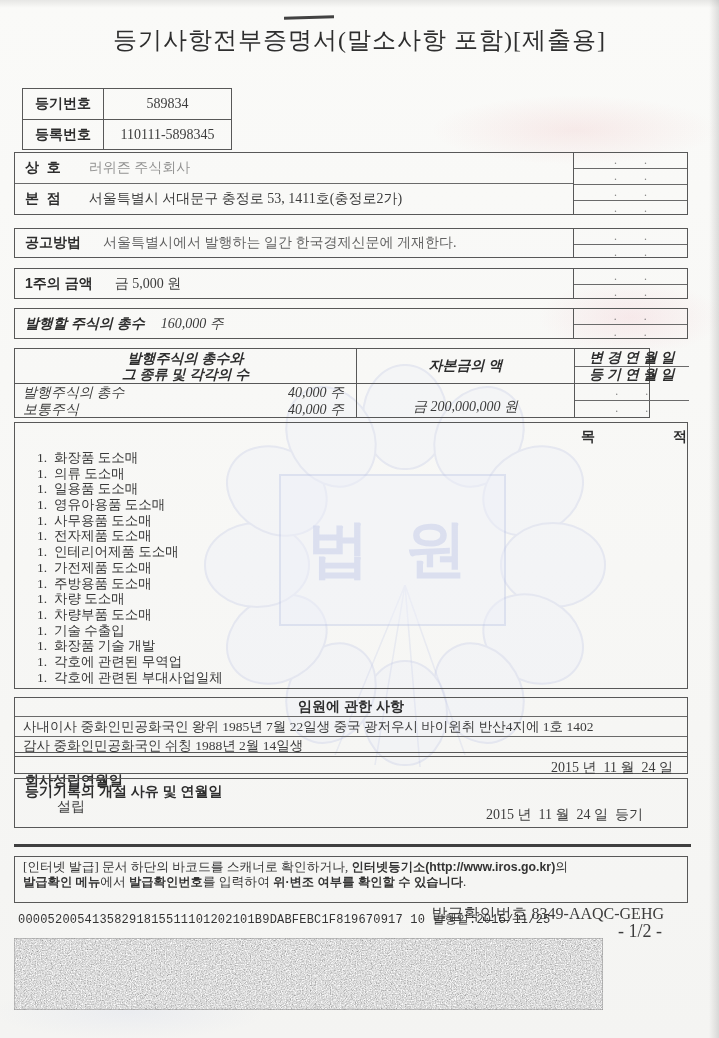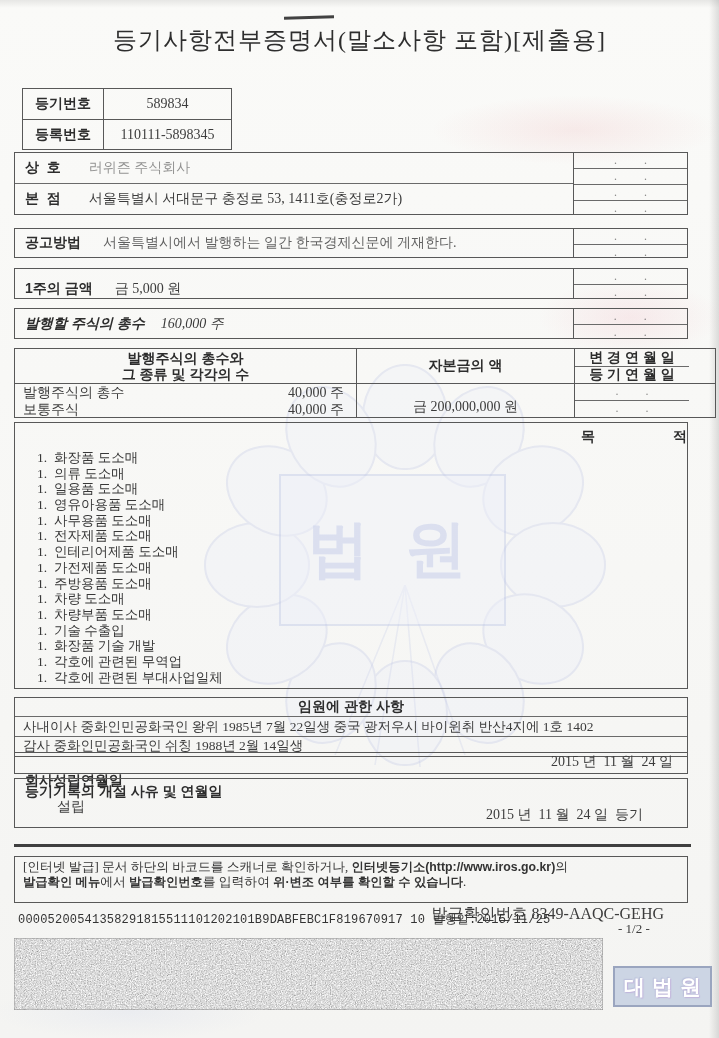--- a/index.html
+++ b/index.html
@@ -160,21 +160,21 @@
       <div class="datecell">
           <span class="dots">.         .</span>
         </div>
       <div class="datecell">
           <span class="dots">.         .</span>
         </div>
     </div>
   </div>
 
   <div class="box" style="left:14px;top:268px;width:674px;height:31px;">
-    <div class="fieldline" style="padding-left:10px;gap:22px;width:548px;align-items:flex-end;">
+    <div class="fieldline" style="padding-left:10px;gap:22px;width:548px;">
       <span class="lbl">1주의 금액</span>
       <span class="val">금 5,000 원</span>
     </div>
     <div class="datecol">
       <div class="datecell">
           <span class="dots">.         .</span>
         </div>
       <div class="datecell">
           <span class="dots">.         .</span>
         </div>
@@ -189,21 +189,21 @@
     <div class="datecol">
       <div class="datecell">
           <span class="dots">.         .</span>
         </div>
       <div class="datecell">
           <span class="dots">.         .</span>
         </div>
     </div>
   </div>
 
-  <div class="box" style="left:14px;top:348px;width:702px;height:70px;">
+  <div class="box" style="left:14px;top:348px;width:636px;height:70px;font-style:italic;">
 
     <div class="abs sh-head" style="left:0;top:0;width:100%;height:34px;">
       <div class="sh-col" style="left:0;width:341px;">
         <div class="ctr lbl" style="height:17px;padding-top:1px;">발행주식의 총수와</div>
         <div class="ctr lbl" style="height:16px;">그 종류 및 각각의 수</div>
       </div>
       <div class="sh-col ctr lbl" style="left:341px;width:218px;border-left:1.5px solid #585858;height:34px;">자본금의 액</div>
       <div class="sh-col" style="left:559px;width:115px;border-left:1.5px solid #585858;">
         <div class="ctr lbl" style="height:17px;border-bottom:1.2px solid #6a6a6a;">변 경 연 월 일</div>
         <div class="ctr lbl" style="height:16px;">등 기 연 월 일</div>
@@ -261,56 +261,53 @@
   </div>
 
   <div class="box" style="left:14px;top:697px;width:674px;height:60px;">
     <div class="ctr lbl" style="height:18px;font-size:14px;">임원에 관한 사항</div>
     <div class="of-row val" style="height:20px;font-size:13.5px;">사내이사 중화인민공화국인 왕위 1985년 7월 22일생 중국 광저우시 바이윈취 반산4지에 1호 1402</div>
     <div class="of-row val" style="height:19px;font-size:13.5px;">감사 중화인민공화국인 쉬칭 1988년 2월 14일생</div>
   </div>
 
   <div class="box" style="left:14px;top:752px;width:674px;height:22px;">
     <span class="lbl" style="position:absolute;left:10px;top:19px;">회사성립연월일</span>
-    <span class="val" style="position:absolute;right:14px;top:0;">2015 년  11 월  24 일</span>
+    <span class="val" style="position:absolute;right:14px;top:6px;">2015 년  11 월  24 일</span>
   </div>
 
   <div class="box" style="left:14px;top:778px;width:674px;height:50px;">
     <span class="lbl" style="position:absolute;left:10px;top:4px;">등기기록의 개설 사유 및 연월일</span>
     <span class="val" style="position:absolute;left:42px;top:19px;">설립</span>
     <span class="val" style="position:absolute;right:44px;bottom:3px;">2015 년  11 월  24 일  등기</span>
   </div>
 
   <div class="abs" style="left:14px;top:844px;width:677px;height:2.5px;background:#3f3f3f;"></div>
 
   <div class="box" id="footer-notice-box" style="left:14px;top:856px;width:674px;height:47px;padding:3px 8px;">
     <div id="footer-lines">
         <div class="fn-line"><span>[인터넷 발급] 문서 하단의 바코드를 스캐너로 확인하거나, </span><span class="b">인터넷등기소(http://www.iros.go.kr)</span><span>의</span></div>
         <div class="fn-line"><span class="b">발급확인 메뉴</span><span>에서 </span><span class="b">발급확인번호</span><span>를 입력하여 </span><span class="b">위·변조 여부를 확인할 수 있습니다</span><span>.</span></div>
       </div>
   </div>
 
   <div class="abs val" style="left:664px;top:904px;transform:translateX(-100%);font-size:16px;white-space:pre;">발급확인번호 8349-AAQC-GEHG</div>
   <div class="abs mono" style="left:18px;top:911px;font-size:12px;color:#333;letter-spacing:.2px;white-space:pre;">00005200541358291815511101202101B9DABFEBC1F819670917 10 발행일:2015/11/25</div>
-  <div class="abs val" style="left:618px;top:921px;font-size:13px;">- 1/2 -</div>
+  <div class="abs val" style="left:618px;top:921px;font-size:18px;">- 1/2 -</div>
 
   <svg class="abs" style="left:14px;top:938px;" width="589" height="72">
     <defs>
       <filter id="bcnoise" x="0" y="0" width="100%" height="100%">
         <feTurbulence type="fractalNoise" baseFrequency="0.8" numOctaves="3" seed="11"></feTurbulence>
         <feColorMatrix type="saturate" values="0"></feColorMatrix>
         <feComponentTransfer>
           <feFuncR type="linear" slope="1.25" intercept="0.08"></feFuncR>
           <feFuncG type="linear" slope="1.25" intercept="0.08"></feFuncG>
           <feFuncB type="linear" slope="1.25" intercept="0.08"></feFuncB>
           <feFuncA type="linear" slope="0" intercept="1"></feFuncA>
         </feComponentTransfer>
       </filter>
     </defs>
     <rect width="589" height="72" filter="url(#bcnoise)"></rect>
     <rect width="589" height="72" fill="none" stroke="#8f8f8f" stroke-width="1"></rect>
   </svg>
 
-  <div class="stamp">
-    <span>대법원</span>
-  </div>
 
 </div>
 
 </body></html>

